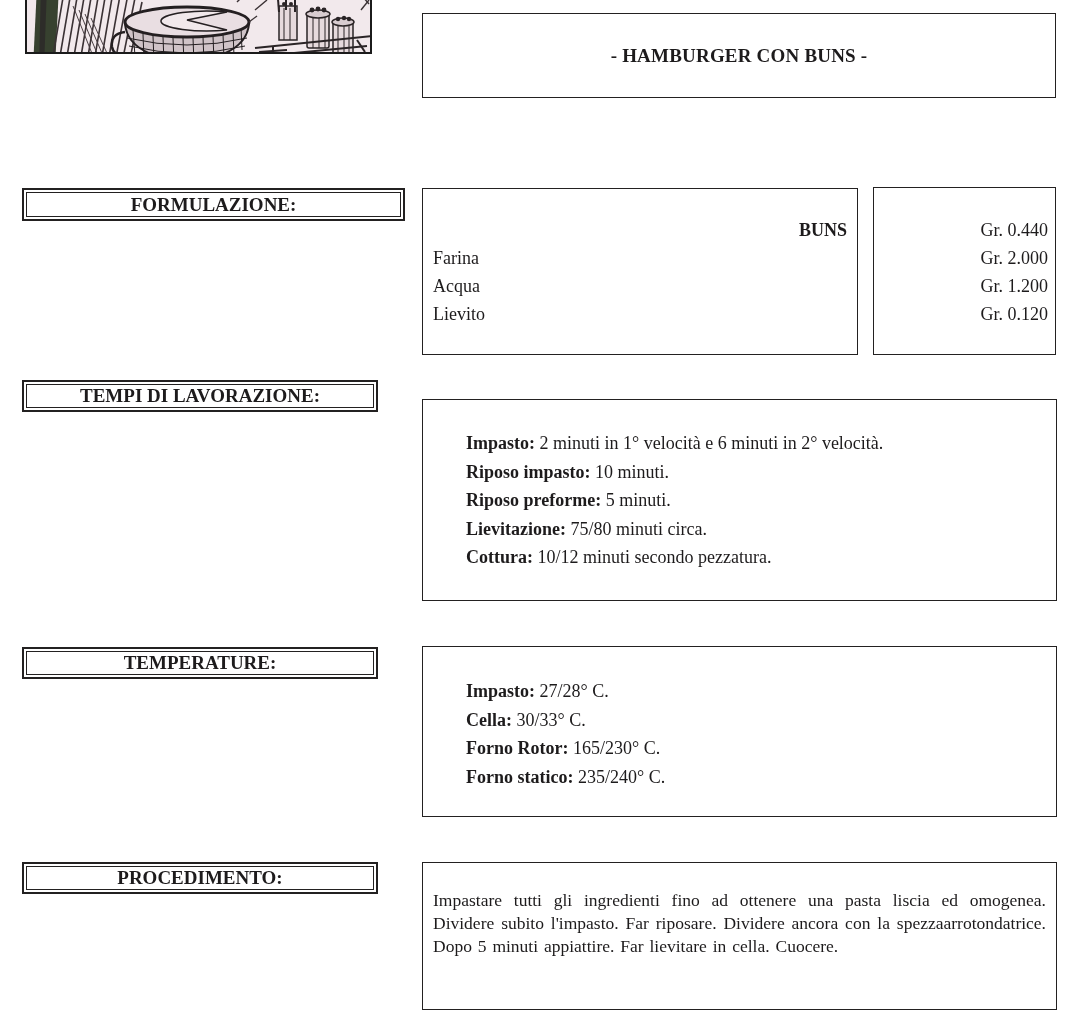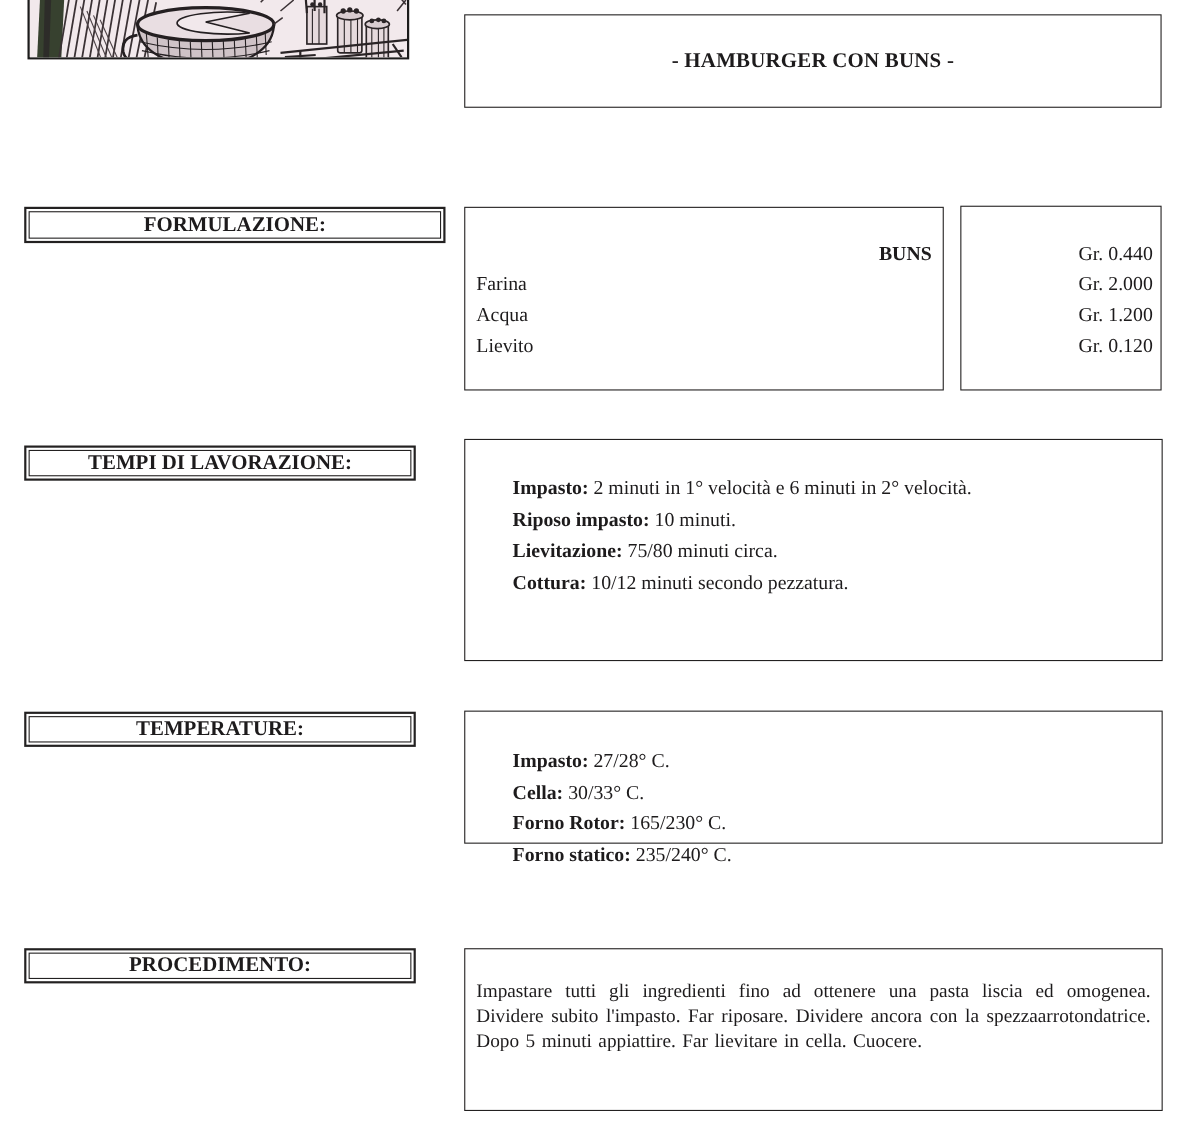--- a/index.html
+++ b/index.html
@@ -25,35 +25,35 @@
   .title-text { font-weight:bold; font-size:19px; letter-spacing:0.2px; }
 
   
   .sec-label { border:2px solid #232121; background:#ffffff; }
   .sec-label .inner {
     border:1px solid #232121; margin:2px; height:calc(100% - 6px);
     display:flex; align-items:center; justify-content:center;
     font-weight:bold; font-size:19px; white-space:nowrap;
   }
   .lbl-formulazione { left:22px; top:188px; width:383px; height:33px; }
-  .lbl-tempi        { left:22px; top:405px; width:356px; height:32px; }
+  .lbl-tempi        { left:22px; top:380px; width:356px; height:32px; }
   .lbl-temperature  { left:22px; top:647px; width:356px; height:32px; }
   .lbl-procedimento { left:22px; top:862px; width:356px; height:32px; }
 
   .ingredients-box { left:422px; top:188px; width:436px; height:167px;
     padding:27px 10px 0 10px; font-size:18px; line-height:28px; }
   .ingredients-box .first { font-weight:bold;text-align:right; }
 
   .amounts-box { left:873px; top:187px; width:183px; height:168px;
     padding:28px 7px 0 0; font-size:18px; line-height:28px; text-align:right; }
 
   .tempi-box { left:422px; top:399px; width:635px; height:202px;
     padding:29px 10px 0 10px; font-size:18px; line-height:28.5px; }
 
-  .temperature-box { left:422px; top:646px; width:635px; height:121px;
+  .temperature-box { left:422px; top:646px; width:635px; height:171px;
     padding:30px 10px 0 10px; font-size:18px; line-height:28.5px; }
 
   .procedimento-box { left:422px; top:862px; width:635px; height:148px;
     padding:26px 10px 0 10px; font-size:17.5px; line-height:23px;
     text-align:justify; word-spacing:1.5px; }
 
   .kv b { font-weight:bold;margin-left:33px; }
 </style>
 </head>
 <body>
@@ -186,20 +186,21 @@
     <div>Gr. 1.200</div>
     <div>Gr. 0.120</div>
   </div>
 
   <div class="abs sec-label lbl-tempi">
     <div class="inner">TEMPI DI LAVORAZIONE:</div>
   </div>
   <div class="abs box tempi-box">
     <div class="kv"><b>Impasto:</b><span> 2 minuti in 1° velocità e 6 minuti in 2° velocità.</span></div>
     <div class="kv"><b>Riposo impasto:</b><span> 10 minuti.</span></div>
+    <div class="kv"><b>Riposo preforme:</b><span> 5 minuti.</span></div>
     <div class="kv"><b>Lievitazione:</b><span> 75/80 minuti circa.</span></div>
     <div class="kv"><b>Cottura:</b><span> 10/12 minuti secondo pezzatura.</span></div>
   </div>
 
   <div class="abs sec-label lbl-temperature">
     <div class="inner">TEMPERATURE:</div>
   </div>
   <div class="abs box temperature-box">
     <div class="kv"><b>Impasto:</b><span> 27/28° C.</span></div>
     <div class="kv"><b>Cella:</b><span> 30/33° C.</span></div>

